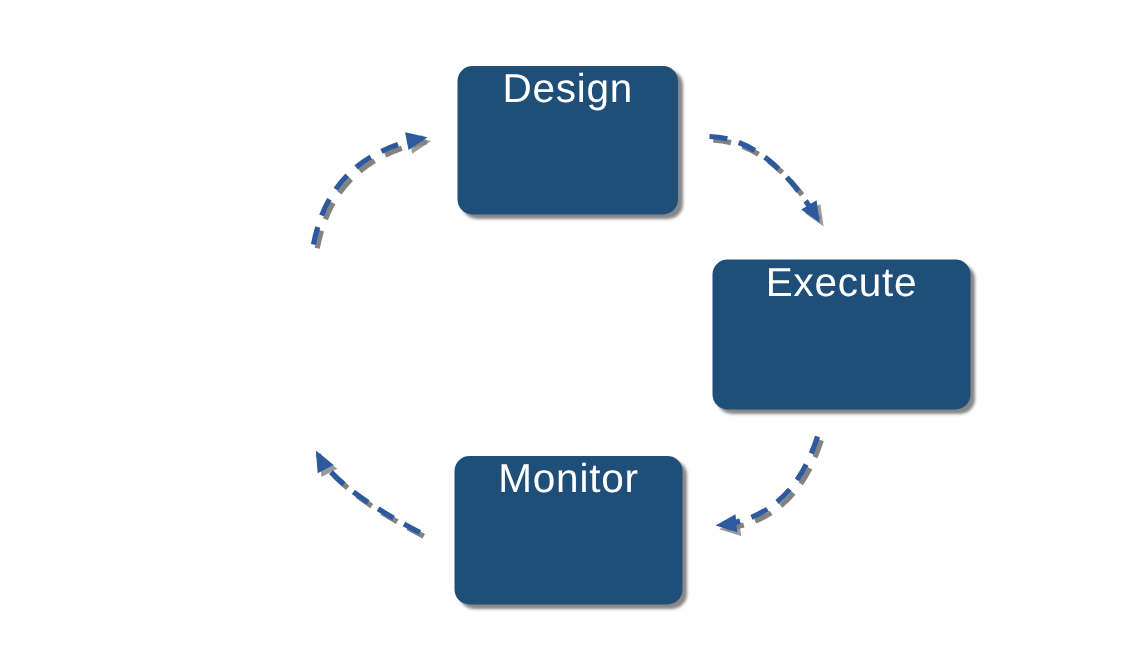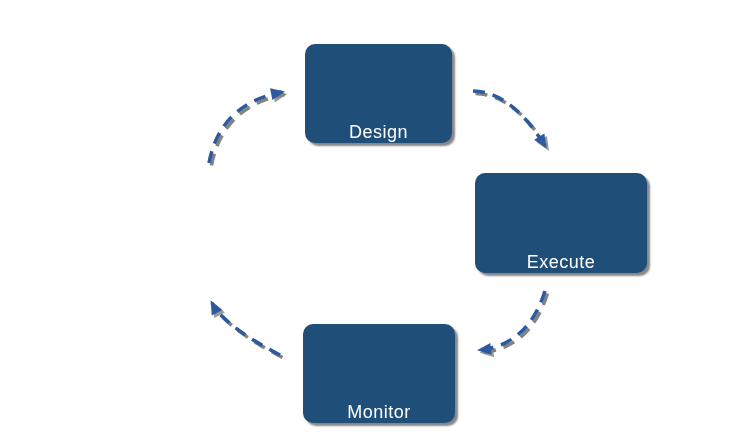--- a/index.html
+++ b/index.html
@@ -36,30 +36,30 @@
     opacity: 0.75;
   }
   .head-blue { fill: var(--arrow, #2d5a9e); }
   .head-gray { fill: var(--arrow-shadow, #595959); opacity: 0.8; }
   .node {
     position: absolute;
     background: var(--node-fill, #1f4e79);
     color: var(--node-text, #ffffff);
     border-radius: 10px;
     display: flex;
-    align-items: flex-end;
+    align-items: flex-start;
     justify-content: center;
-    font-size: 18px;
+    font-size: 27px;
     font-weight: 400;
     letter-spacing: 0.5px;
     box-shadow: 3px 3px 2px rgba(70, 70, 70, 0.65);
   }
   .node-design   { left: 305px; top:  44px; width: 147px; height:  99px; }
   .node-execute  { left: 475px; top: 173px; width: 172px; height: 100px; }
-  .node-monitor  { left: 303px; top: 324px; width: 152px; height:  99px; }
+  .node-monitor  { left: 303px; top: 304px; width: 152px; height:  99px; }
   .node-optimize { left: 113px; top: 174px; width: 146px; height:  97px; }
 </style>
 </head>
 <body>
 
 <div class="stage">
 
   <svg class="arrow-layer" viewBox="0 0 750 437" xmlns="http://www.w3.org/2000/svg">
     <defs>
       <marker id="head-blue" markerUnits="userSpaceOnUse" markerWidth="16" markerHeight="14" viewBox="0 0 16 14" refX="12" refY="7" orient="auto">

